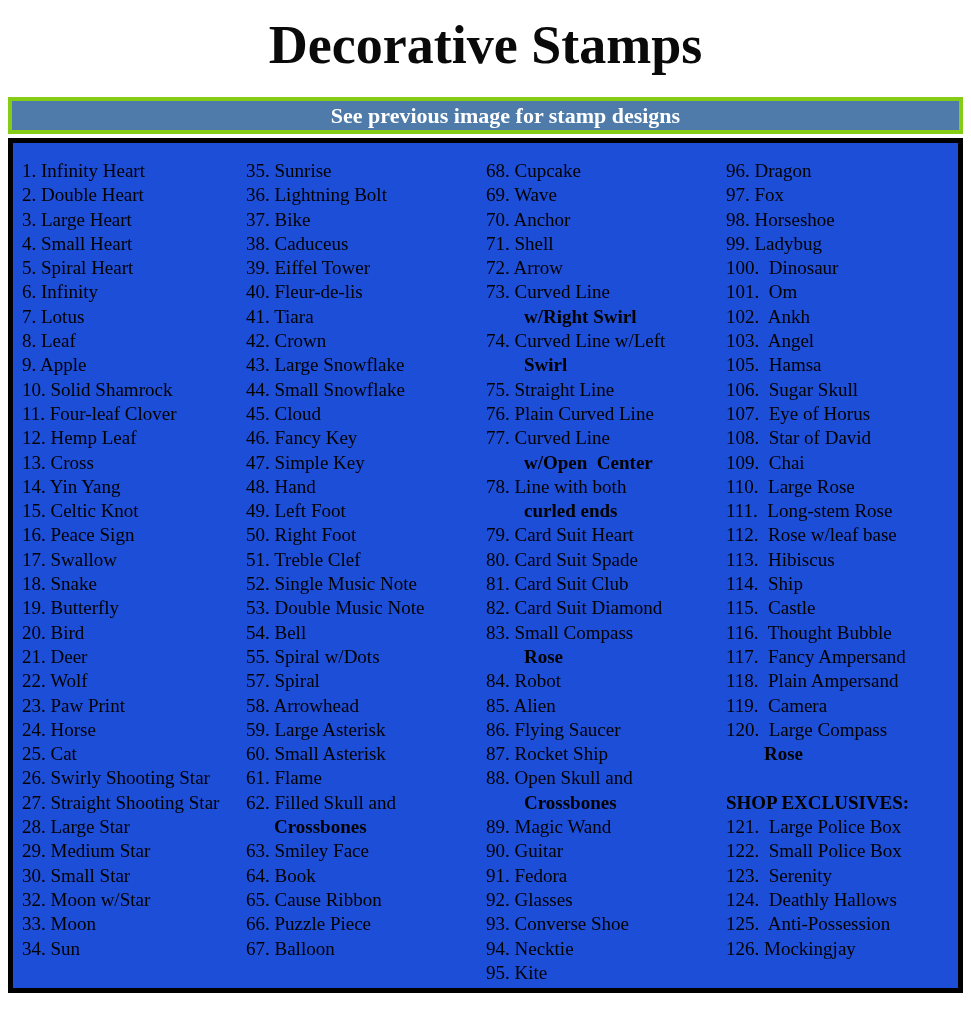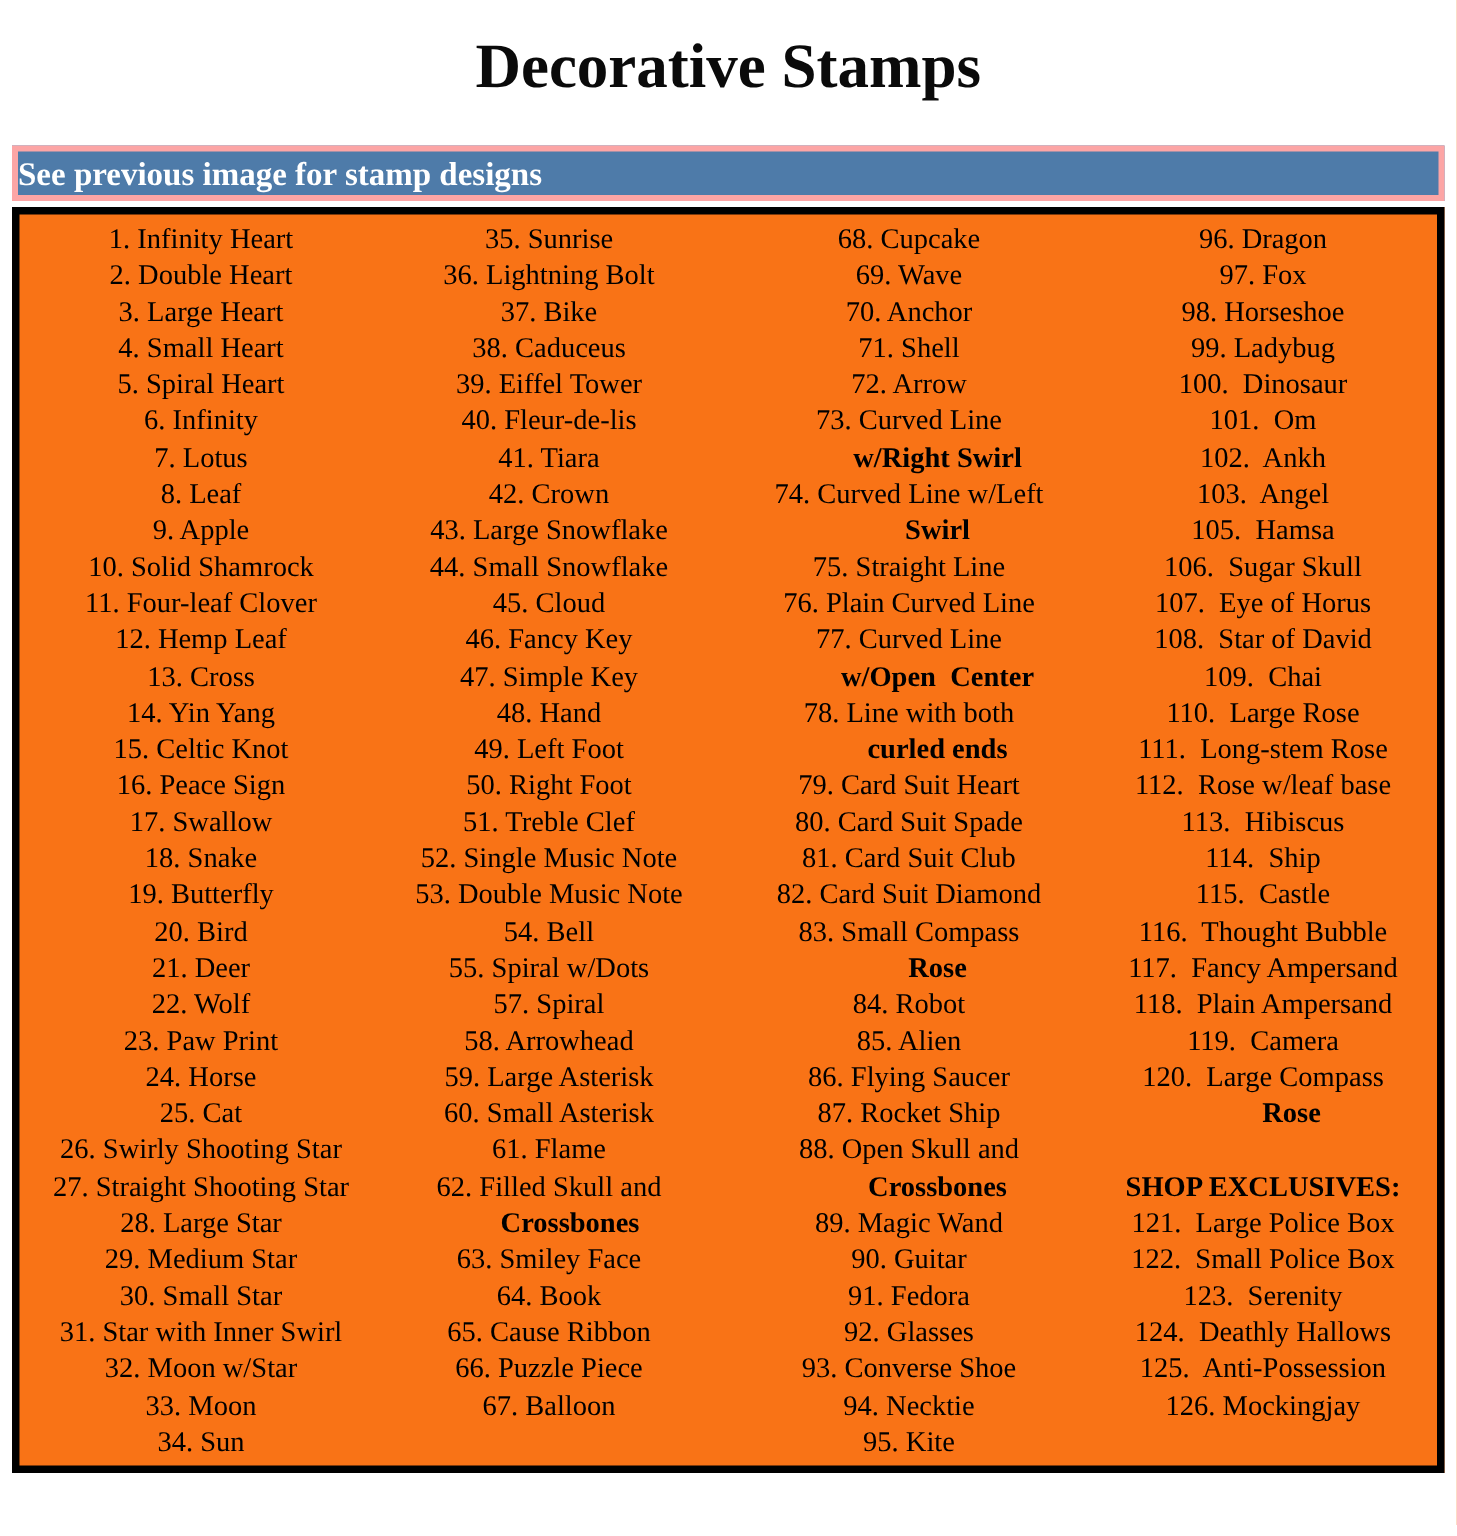--- a/index.html
+++ b/index.html
@@ -5,51 +5,52 @@
   html,body{margin:0;padding:0;background:#ffffff;}
   body{
     width:971px;height:1024px;
     font-family:"Liberation Serif","DejaVu Serif",serif;
     color:#000;
     overflow:hidden;
   }
   .page-title{
     margin:14px 0 0 0;
     text-align:center;
-    font-size:42px;
+    font-size:54px;
     font-weight:bold;
     line-height:62px;
     color:#0a0a0a;
     letter-spacing:0px;
   }
   .banner-box{
     margin:21px 8px 0 8px;
-    border:4px solid #fca5a5;
+    border:4px solid #84cc16;
     background:#4e7ba9;
     height:29px;
     display:flex;
     align-items:center;
+    justify-content:center;
+    padding-left:40px;
   }
   .banner-text{
     color:#ffffff;
     font-weight:bold;
     font-size:22px;
     line-height:22px;
   }
   .list-box{
     margin:4px 8px 0 8px;
     border:5px solid #000;
     height:829px;
-    padding:5px 0 0 9px;
+    padding:16px 0 0 9px;
     display:grid;
     grid-template-columns:224px 240px 240px auto;
     font-size:19px;
     line-height:24.3px;
-    background:#f97316;
-    text-align:center;
+    background:#1d4ed8;
   }
   .col{min-width:0;}
   .line{white-space:pre;}
   .cont{padding-left:38px;font-weight:bold;}
   .col:nth-child(2) .cont{padding-left:28px;}
   .heading{font-weight:bold;}
   .blank{height:24.3px;}
 </style>
 </head>
 <body>
@@ -85,21 +86,20 @@
       <div class="line">21. Deer</div>
       <div class="line">22. Wolf</div>
       <div class="line">23. Paw Print</div>
       <div class="line">24. Horse</div>
       <div class="line">25. Cat</div>
       <div class="line">26. Swirly Shooting Star</div>
       <div class="line">27. Straight Shooting Star</div>
       <div class="line">28. Large Star</div>
       <div class="line">29. Medium Star</div>
       <div class="line">30. Small Star</div>
-      <div class="line">31. Star with Inner Swirl</div>
       <div class="line">32. Moon w/Star</div>
       <div class="line">33. Moon</div>
       <div class="line">34. Sun</div>
     </div>
     <div class="col">
       <div class="line">35. Sunrise</div>
       <div class="line">36. Lightning Bolt</div>
       <div class="line">37. Bike</div>
       <div class="line">38. Caduceus</div>
       <div class="line">39. Eiffel Tower</div>

